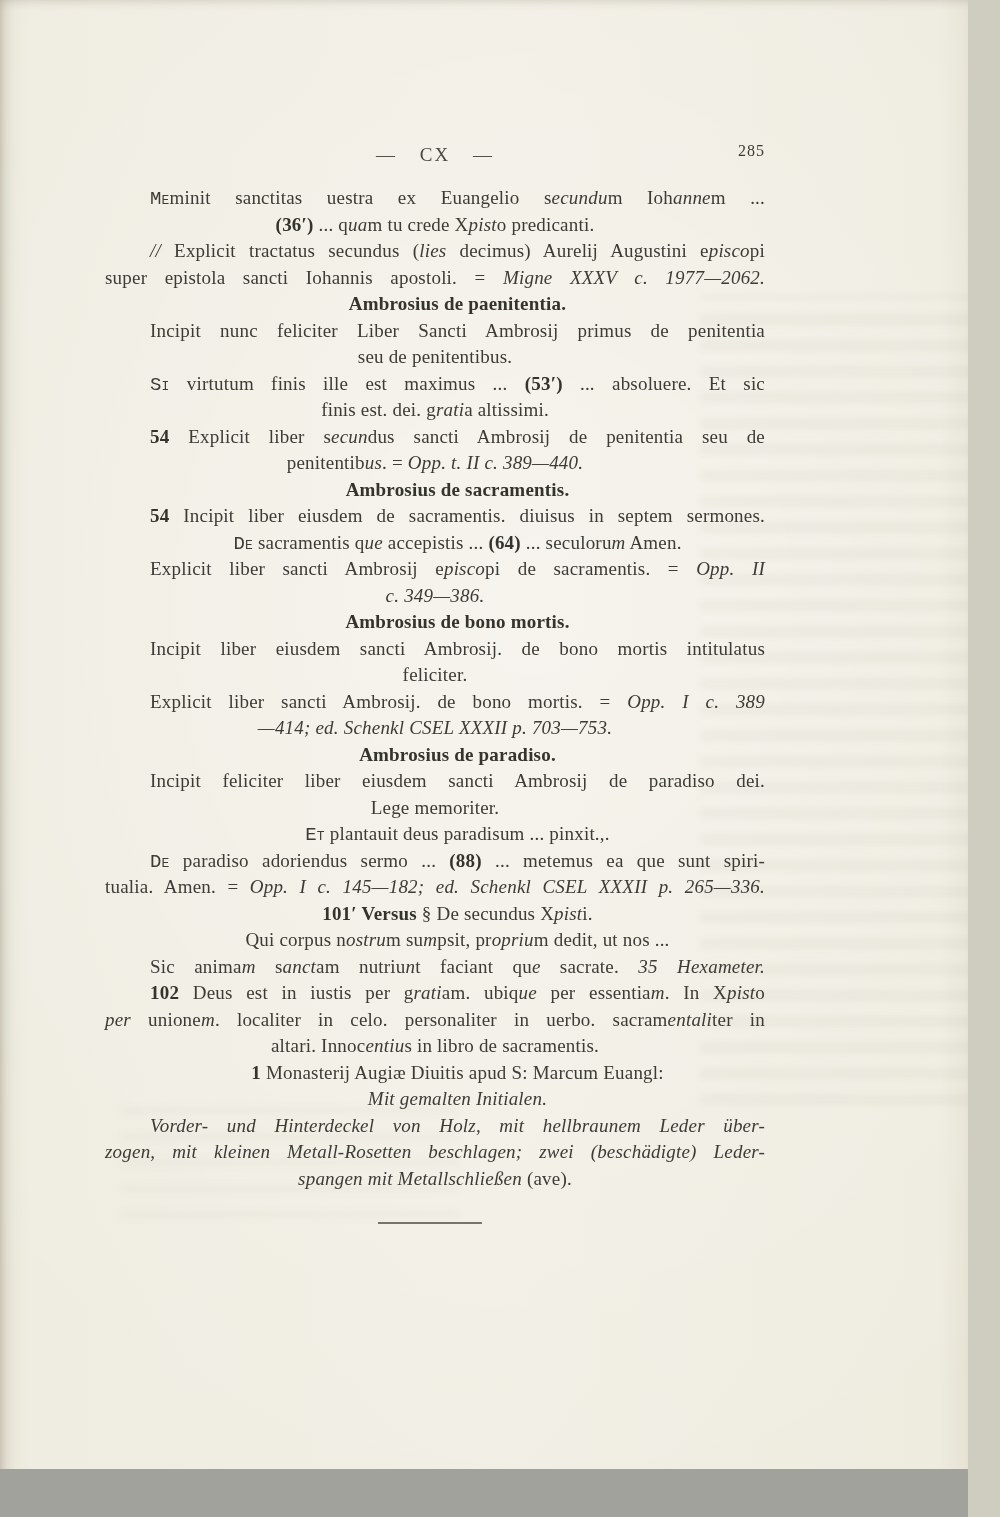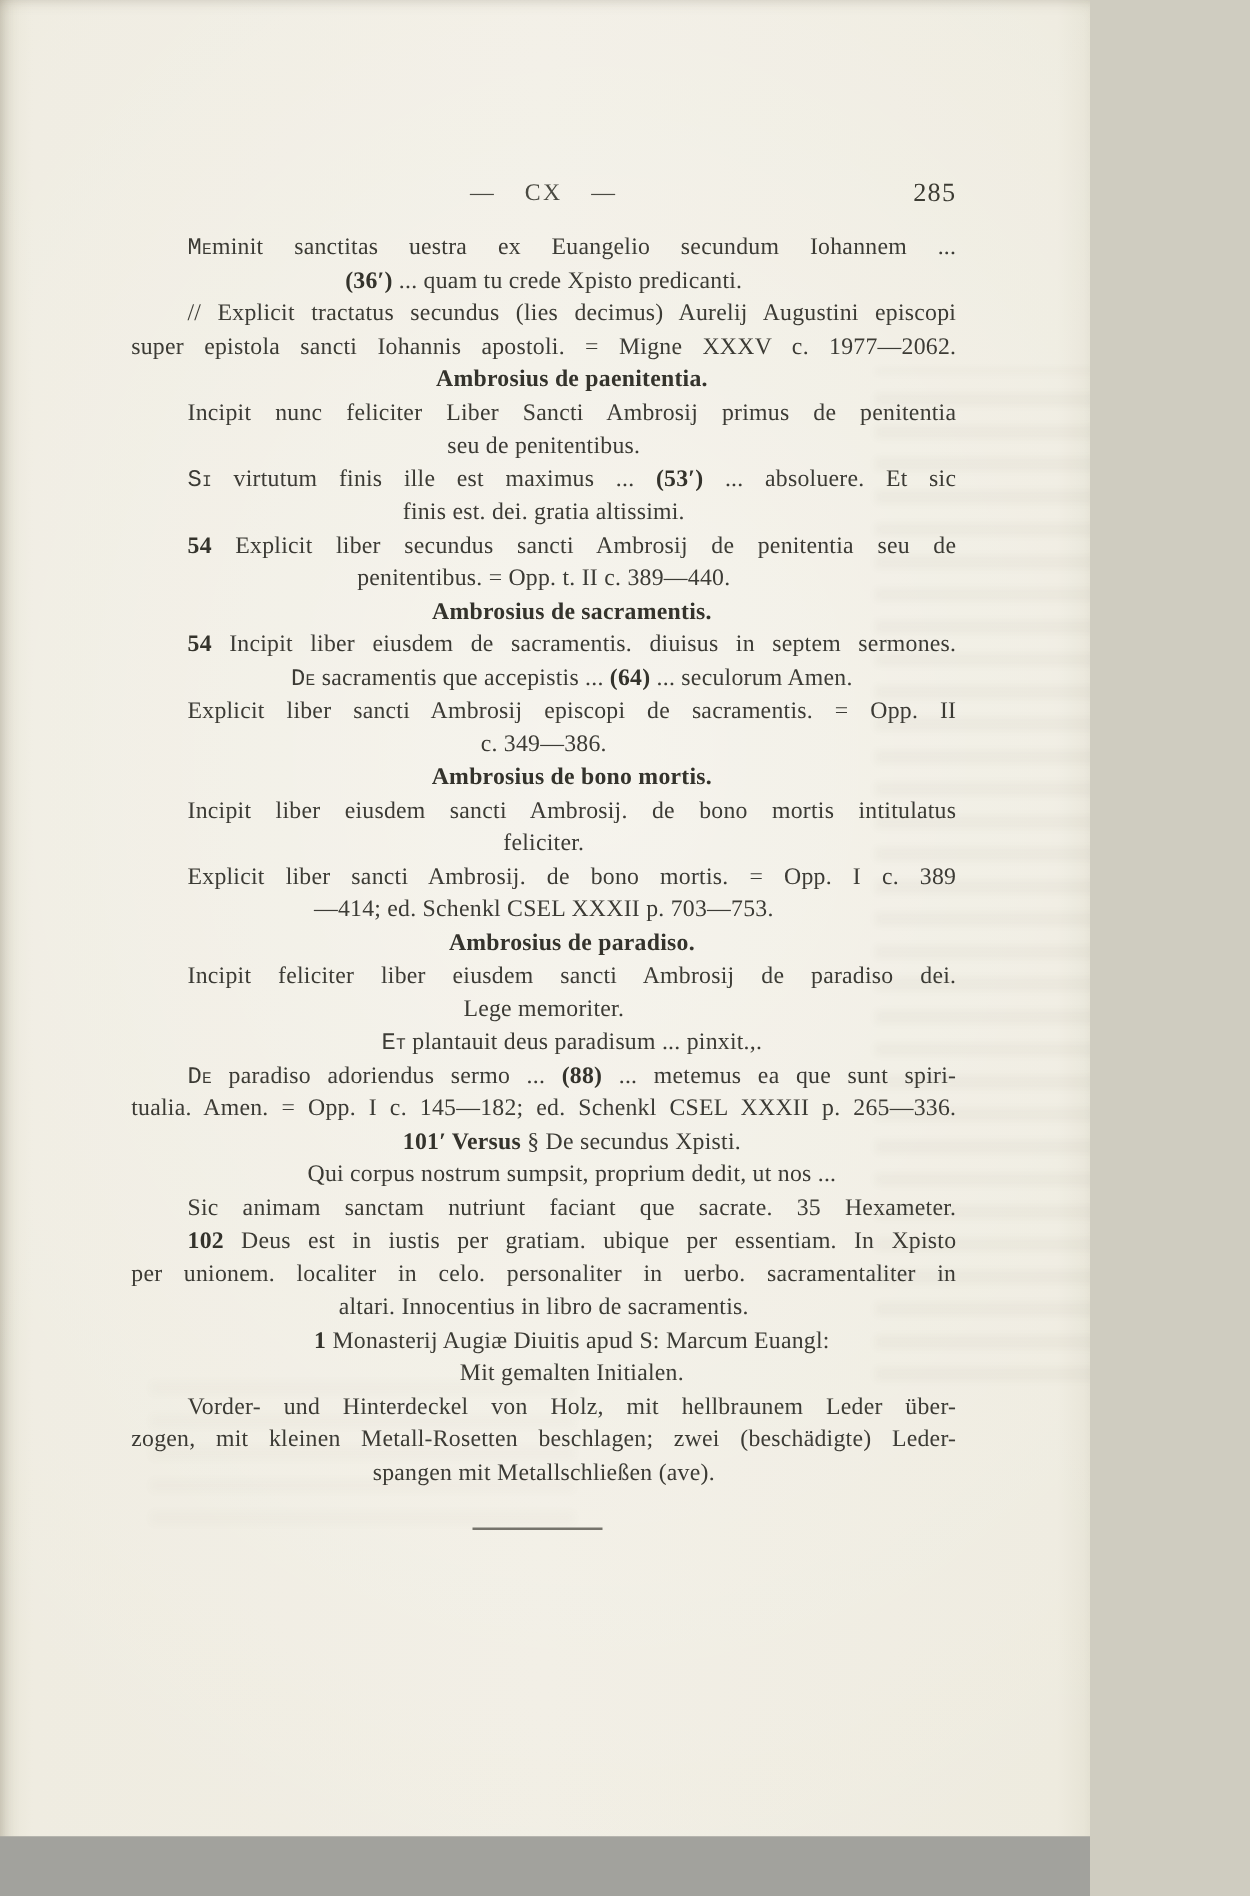--- a/index.html
+++ b/index.html
@@ -2,21 +2,21 @@
 <html><head>
 <meta charset="utf-8">
 <style>
   html,body{margin:0;padding:0;}
   body{
     width:1000px;height:1517px;
     font-family:"Liberation Serif", serif;
     background:#cfccc0;
   }
   .page{
-    position:relative;width:872px;height:1517px;overflow:hidden;
+    position:relative;width:968px;height:1517px;overflow:hidden;
     background:
       radial-gradient(ellipse 120% 90% at 55% 40%, rgba(255,255,255,0.35), rgba(255,255,255,0) 70%),
       linear-gradient(90deg, #e7e4d6 0, #efece1 3%, #f1eee4 50%, #eeebdf 97%, #e6e3d5 100%);
     box-shadow: inset 10px 0 14px -10px rgba(80,70,50,.35), inset 0 8px 12px -8px rgba(80,70,50,.2);
   }
   
   .bleed{
     position:absolute;pointer-events:none;
     background:repeating-linear-gradient(0deg,
       rgba(115,108,88,0.10) 0px, rgba(115,108,88,0.10) 11px,
@@ -26,33 +26,33 @@
   .bleed.b1{left:700px;top:295px;width:290px;height:810px;}
   .bleed.b2{left:120px;top:1090px;width:340px;height:130px;opacity:.25;}
 
   .running-title{
     position:absolute;left:105px;top:144px;width:660px;
     text-align:center;font-size:19px;color:#4a4a42;
     letter-spacing:2px;word-spacing:16px;
   }
   .page-number{
     position:absolute;left:600px;top:142px;width:165px;
-    text-align:right;font-size:21px;color:#3c3b33;letter-spacing:1px;
+    text-align:right;font-size:16px;color:#3c3b33;letter-spacing:1px;
   }
 
   .text-block{
     position:absolute;left:105px;top:185px;width:660px;
     font-size:19px;color:#3c3b35;
     letter-spacing:0.2px;
   }
   .line{height:26.5px;line-height:26.5px;text-align:center;}
   .line.ind{text-indent:45px;}
   .line.j{text-align:justify;}
   .line.j::after{content:"";display:inline-block;width:100%;height:0;}
-  .it{}
+  .it{font-style:italic;}
   .bd{font-weight:bold;color:#34332c;}
   .sc{font-variant:small-caps;font-family:Liberation Mono, monospace;}
 
   .end-rule{
     position:absolute;left:378px;top:1222px;width:104px;height:0;
     border-top:2px solid #56554d;opacity:.8;
   }
 
   .footer-bar{
     position:absolute;left:0;top:1469px;width:1000px;height:48px;

